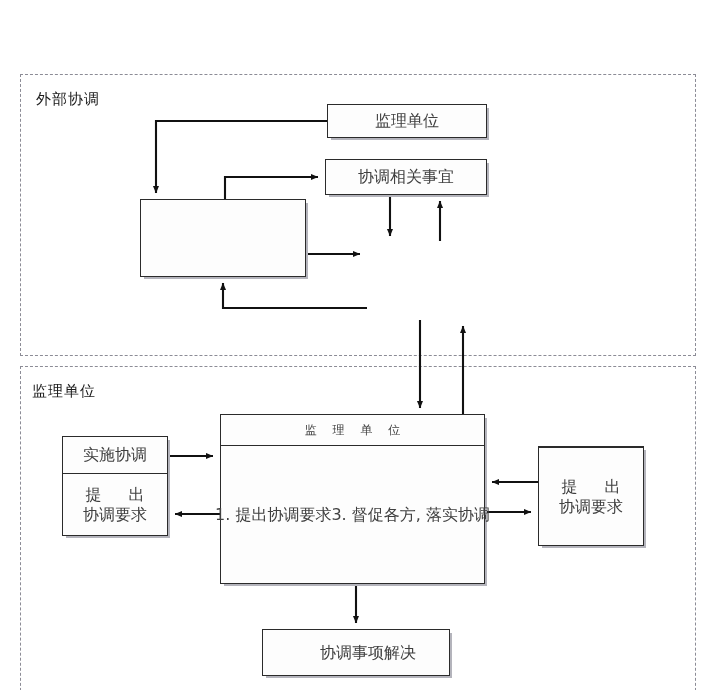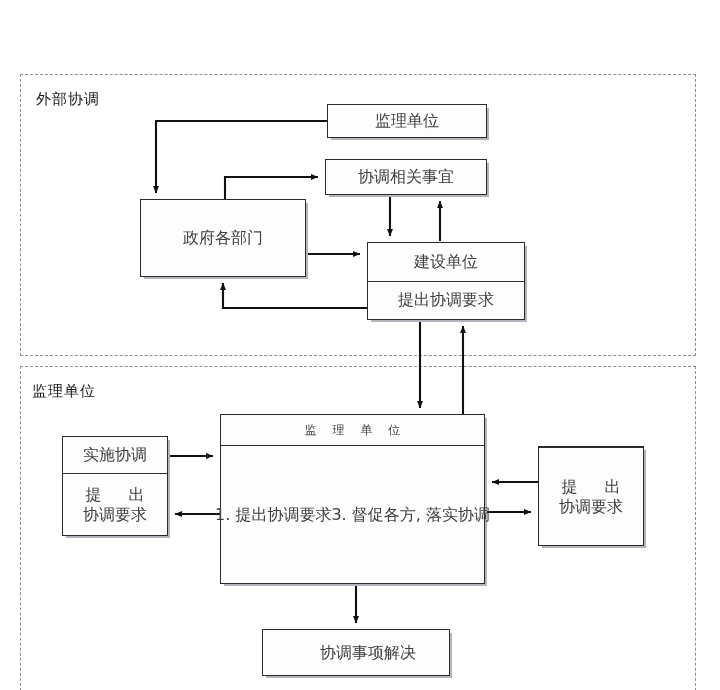--- a/index.html
+++ b/index.html
@@ -152,27 +152,22 @@
 
   <div class="node" id="node-supervision-top">
     <div class="cell grow">监理单位</div>
   </div>
 
   <div class="node" id="node-coordination-items">
     <div class="cell grow">协调相关事宜</div>
   </div>
 
   <div class="node" id="node-government">
-    <div class="cell grow">政府各部门</div>
   </div>
 
-  <div class="node" id="node-construction">
-    <div class="cell grow">建设单位</div>
-    <div class="cell grow divider">提出协调要求</div>
-  </div>
 
   <div class="node" id="node-contractor">
     <div class="cell">实施协调</div>
     <div class="cell grow divider">
       <span class="spaced-wide">提  出</span>
       <span>协调要求</span>
     </div>
   </div>
 
   <div class="node" id="node-supervision-main">

